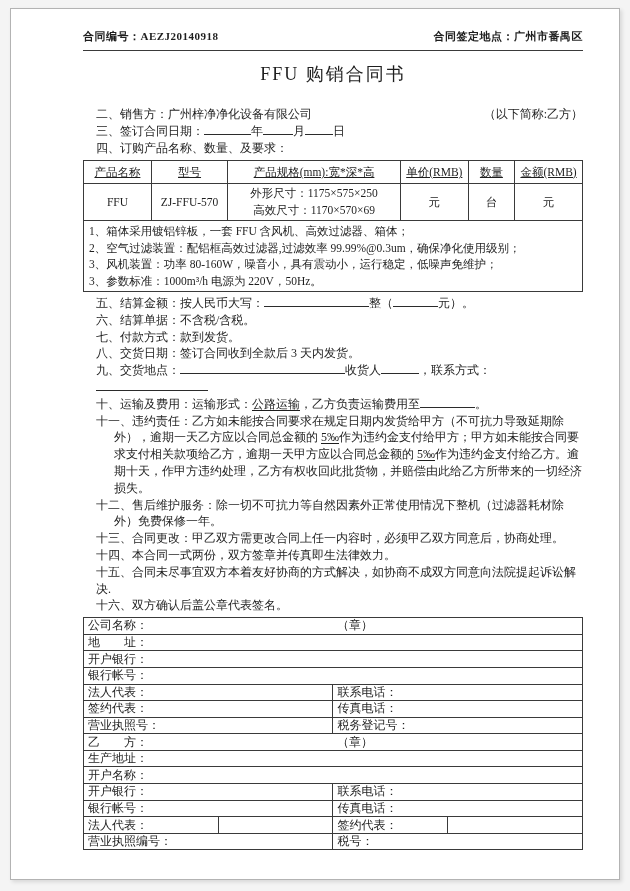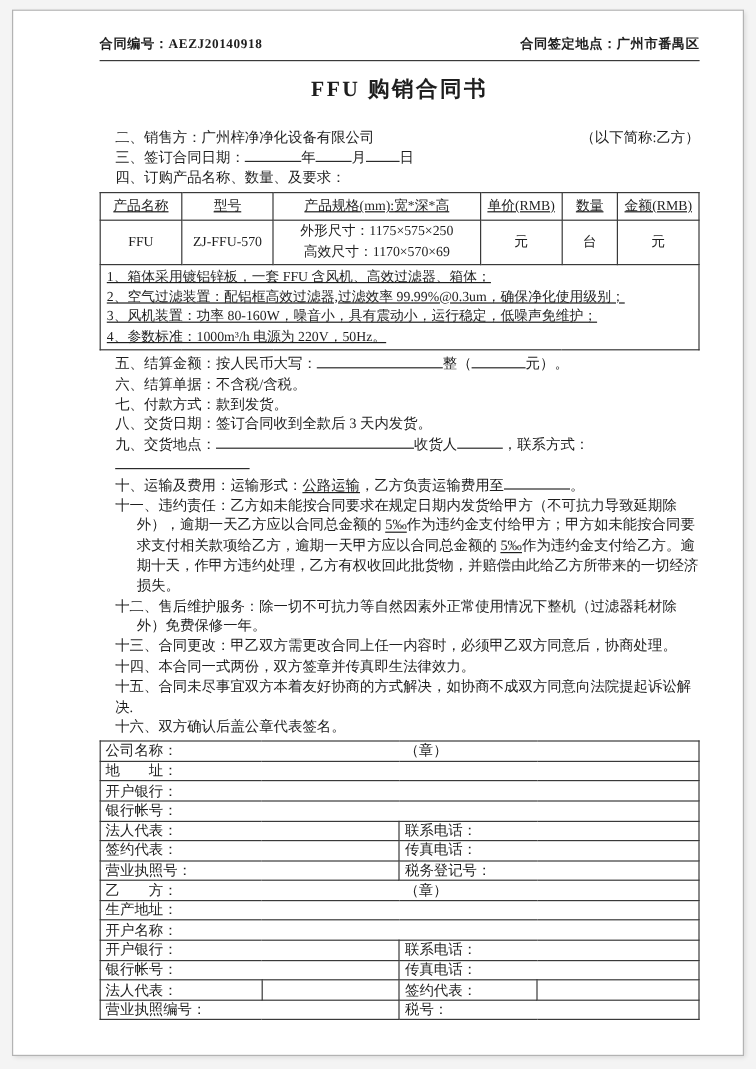--- a/index.html
+++ b/index.html
@@ -20,21 +20,21 @@
     box-sizing:border-box;
     padding:20px 36px 0 72px;
   }
   
   .doc-header{
     display:flex;justify-content:space-between;
     font-size:11px;font-weight:bold;letter-spacing:.5px;
     padding-bottom:6px;border-bottom:1.5px solid #3a3a3a;
   }
   .doc-title{
-    text-align:center;font-size:18px;font-weight:bold;letter-spacing:2px;
+    text-align:center;font-size:18px;font-weight:normal;letter-spacing:2px;
     margin:11px 0 20px 0;
   }
   
   .intro-line{
     position:relative;margin-left:13px;font-size:12px;line-height:17px;
     white-space:nowrap;
   }
   .right-note{position:absolute;right:0;top:0;}
   
   .bl{display:inline-block;border-bottom:1px solid #2b2b2b;height:11px;vertical-align:baseline;}
@@ -42,21 +42,21 @@
   .w55{width:55px}.w105{width:105px}.w112{width:112px}.w150{width:150px}.w165{width:165px}
   
   table{border-collapse:collapse;}
   .product-table{width:100%;margin-top:3px;font-size:11.5px;table-layout:fixed;}
   .product-table th,.product-table td{
     border:1px solid #3a3a3a;text-align:center;font-weight:normal;
     padding:1px 2px;line-height:16px;
   }
   .product-table th{height:20px;text-decoration:underline;}
   .product-table .spec-cell div{line-height:17px;}
-  .product-table .notes-cell{text-align:left;padding:2px 5px;text-decoration:underline;}
+  .product-table .notes-cell{text-align:left;padding:2px 5px;}
   .product-table .notes-cell div{line-height:16.5px;white-space:nowrap;}
   
   .terms{margin-top:3px;}
   .term{margin-left:13px;font-size:12px;line-height:16.8px;}
   .term.hang{padding-left:18px;text-indent:-18px;}
   .uline{text-decoration:underline;text-underline-offset:2px;}
   
   .sign-table{width:100%;margin-top:3px;font-size:12px;table-layout:fixed;}
   .sign-table td{
     border:1px solid #3a3a3a;padding:0 4px;height:15.6px;line-height:15px;
@@ -122,21 +122,21 @@
       </td>
       <td>元</td>
       <td>台</td>
       <td>元</td>
     </tr>
     <tr>
       <td class="notes-cell" colspan="6">
         <div>1、箱体采用镀铝锌板，一套 FFU 含风机、高效过滤器、箱体；</div>
         <div>2、空气过滤装置：配铝框高效过滤器,过滤效率 99.99%@0.3um，确保净化使用级别；</div>
         <div>3、风机装置：功率 80-160W，噪音小，具有震动小，运行稳定，低噪声免维护；</div>
-        <div>4、参数标准：1000m³/h 电源为 220V，50Hz。</div>
+        <div>3、参数标准：1000m³/h 电源为 220V，50Hz。</div>
       </td>
     </tr>
   </tbody>
     </table>
 
   <div class="terms">
     <div class="term">
       <span>五、结算金额：按人民币大写：</span><span class="bl w105"></span><span>整（</span><span class="bl w45"></span><span>元）。</span>
     </div>
     <div class="term">六、结算单据：不含税/含税。</div>

